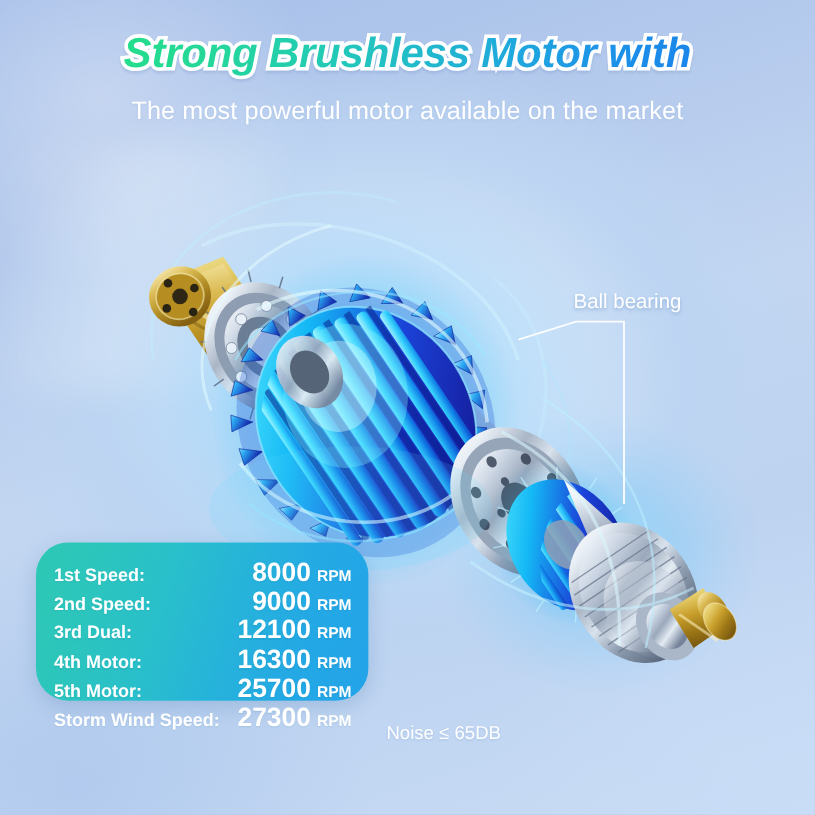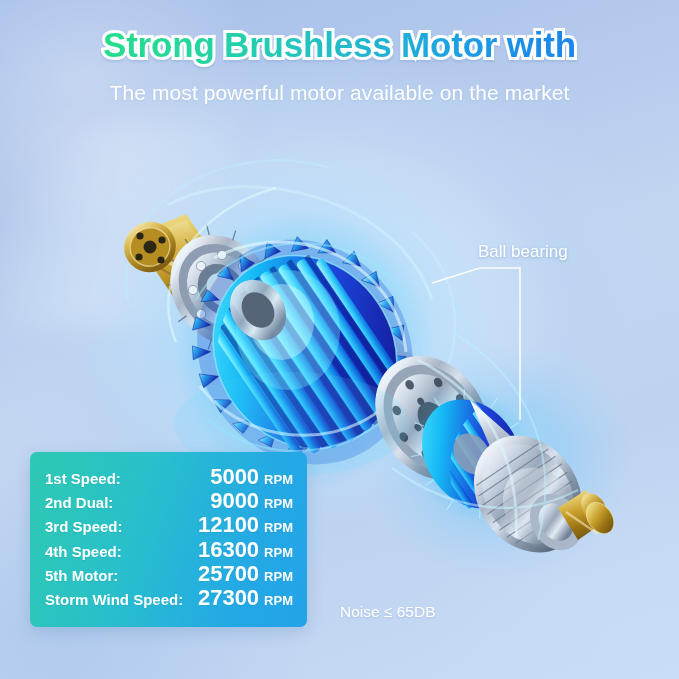--- a/index.html
+++ b/index.html
@@ -40,21 +40,21 @@
   #header { position:absolute; left:0; top:22px; width:100%; text-align:center; z-index:40; }
   .title-line {
     font-size:35px; font-weight:700; letter-spacing:-.2px; line-height:1.30;
     background:linear-gradient(95deg,#23dd8b 0%, #25d79a 16%, #23ccb3 34%, #22bcc9 50%, #1fa9dd 68%, #1d93e8 84%, #1a86ea 100%);
     -webkit-background-clip:text; background-clip:text; color:transparent;
     -webkit-text-stroke:0px transparent;
     filter:drop-shadow(0 0 0 #fff);
     position:relative; display:inline-block;
     paint-order:stroke fill;
   }
-  .title-wrap { position:relative; display:block; }
+  .title-wrap { position:relative; display:block;font-style:italic; }
   .title-stroke {
     position:absolute; left:0; top:0; width:100%;
     font-size:35px; font-weight:700; letter-spacing:-.2px; line-height:1.30;
     color:#fff; -webkit-text-stroke:6px #fff;
     filter:drop-shadow(0 2px 1px rgba(120,150,200,.30));
     z-index:-1;
   }
   #subtitle {
     margin-top:13px; font-size:21px; color:#ffffff; font-weight:400;
     letter-spacing:.1px; text-shadow:0 1px 2px rgba(130,160,205,.22);
@@ -66,22 +66,22 @@
   
   #callout { position:absolute; left:0; top:0; width:679px; height:679px; z-index:35; pointer-events:none; }
   #bb-label {
     position:absolute; left:478px; top:242px;
     font-size:17px; color:#fff; font-weight:400; white-space:nowrap;
     text-shadow:0 1px 3px rgba(90,130,185,.45);
   }
 
   
   #specs {
-    position:absolute; left:30px; top:452px; width:277px; height:175px;
-    border-radius:7px; z-index:50;
+    position:absolute; left:30px; top:452px; width:277px; height:132px;
+    border-radius:27px; z-index:50;
     background:linear-gradient(108deg,#2ec8b4 0%, #2cc5bd 18%, #29bfcb 38%, #26b3da 58%, #24a9e4 76%, #23a3e9 100%);
     box-shadow:0 5px 16px rgba(60,110,165,.22);
     padding:14px 14px 10px 15px;
   }
   .spec-row { display:flex; align-items:baseline; height:24.2px; }
   .spec-label {
     font-size:15px; font-weight:700; color:#fff; white-space:nowrap;
     text-shadow:0 1px 1px rgba(30,110,140,.14);
   }
   .spec-val-wrap { margin-left:auto; display:flex; align-items:baseline; }
@@ -89,21 +89,21 @@
     font-size:22px; font-weight:700; color:#fff; line-height:1;
     text-shadow:0 1px 1px rgba(30,110,140,.14);
   }
   .spec-unit {
     font-size:13px; font-weight:700; color:#fff; margin-left:5px;
     text-shadow:0 1px 1px rgba(30,110,140,.14);
     text-align:right;
   }
 
   
-  #noise { position:absolute; left:340px; top:602px; z-index:50; }
+  #noise { position:absolute; left:322px; top:602px; z-index:50; }
   .noise-line {
     font-size:15.5px; color:#fff; font-weight:400; line-height:1.32;
     white-space:nowrap; text-shadow:0 1px 2px rgba(110,150,200,.30);
   }
 </style>
 </head>
 <body>
 
 <div id="bg">
   <div class="bg-base"></div>
@@ -485,40 +485,40 @@
   </div>
   <div id="subtitle">The most powerful motor available on the market</div>
 </div>
 
 <div id="bb-label">Ball bearing</div>
 
 <div id="specs">
   <div class="spec-row">
     <span class="spec-label">1st Speed:</span>
     <span class="spec-val-wrap">
-      <span class="spec-val">5000</span>
+      <span class="spec-val">8000</span>
       <span class="spec-unit">RPM</span>
     </span>
   </div>
   <div class="spec-row">
-    <span class="spec-label">2nd Dual:</span>
+    <span class="spec-label">2nd Speed:</span>
     <span class="spec-val-wrap">
       <span class="spec-val">9000</span>
       <span class="spec-unit">RPM</span>
     </span>
   </div>
   <div class="spec-row">
-    <span class="spec-label">3rd Speed:</span>
+    <span class="spec-label">3rd Dual:</span>
     <span class="spec-val-wrap">
       <span class="spec-val">12100</span>
       <span class="spec-unit">RPM</span>
     </span>
   </div>
   <div class="spec-row">
-    <span class="spec-label">4th Speed:</span>
+    <span class="spec-label">4th Motor:</span>
     <span class="spec-val-wrap">
       <span class="spec-val">16300</span>
       <span class="spec-unit">RPM</span>
     </span>
   </div>
   <div class="spec-row">
     <span class="spec-label">5th Motor:</span>
     <span class="spec-val-wrap">
       <span class="spec-val">25700</span>
       <span class="spec-unit">RPM</span>

